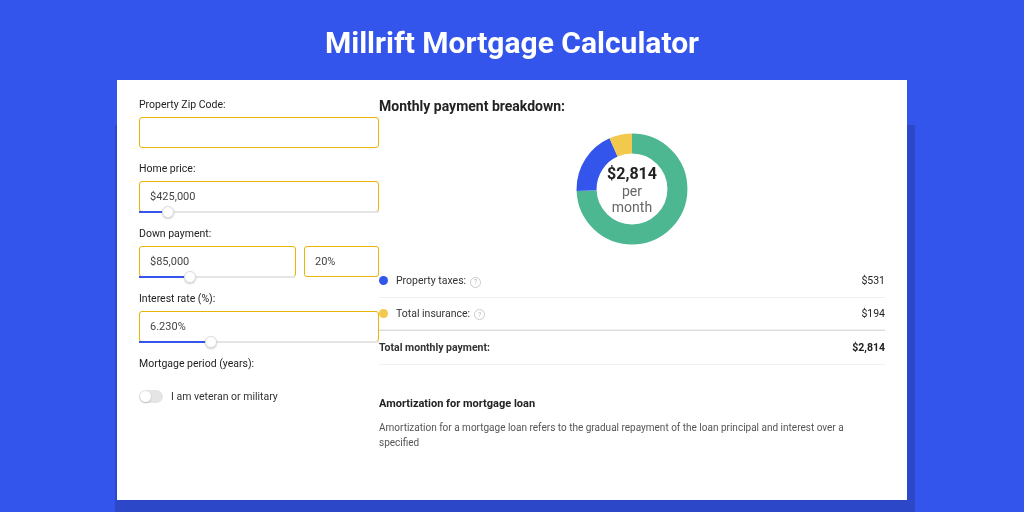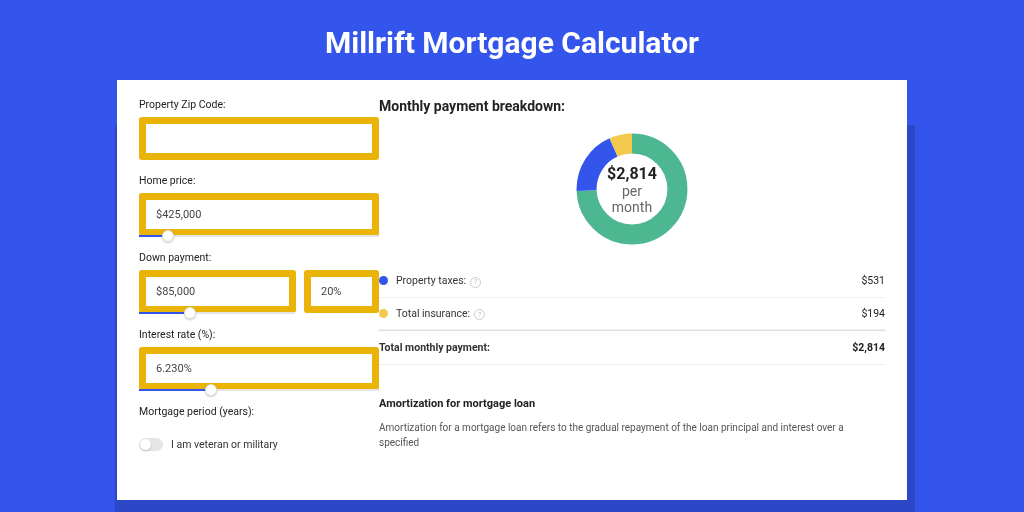--- a/index.html
+++ b/index.html
@@ -5,21 +5,21 @@
 *{margin:0;padding:0;box-sizing:border-box;font-family:-apple-system,BlinkMacSystemFont,"Segoe UI",Roboto,Arial,sans-serif}
 body{background:#3355EB;width:1024px;height:512px;overflow:hidden;position:relative}
 .title{color:#fff;font-size:30px;font-weight:700;text-align:center;padding:25px 0 20px}
 .card{background:#fff;margin:0 auto;width:790px;height:420px;position:relative;overflow:hidden}
 .shadow{position:absolute;top:125px;left:115px;width:800px;height:400px;background:#2C47C8;z-index:0}
 .card{z-index:1;position:relative}
 .inner{display:flex;padding:18px 22px;}
 .left{width:240px;flex-shrink:0}
 .right{flex:1}
 .label{font-size:10.5px;color:#222;margin-bottom:6px}
-.input{width:100%;border:7px solid #eab308;border-radius:3px;padding:8px 10px;font-size:11px;color:#444;background:#fff}
+.input{width:100%;border:1px solid #eab308;border-radius:3px;padding:8px 10px;font-size:11px;color:#444;background:#fff}
 .field{margin-bottom:14px;position:relative}
 .slider{height:2px;background:#e5e5e5;position:relative;margin-top:-1px}
 .slider-fill{height:2px;background:#3355EB;position:absolute;left:0;top:0}
 .slider-thumb{width:12px;height:12px;background:#fff;border:1px solid #ddd;border-radius:50%;box-shadow:0 1px 2px rgba(0,0,0,0.2);position:absolute;top:-5px;transform:translateX(-50%)}
 .down-row{display:flex;gap:8px}
 .down-row .input:first-child{flex:1}
 .down-row .input:last-child{width:75px}
 .periods{display:flex;gap:4px}
 .period-btn{padding:6px 12px;font-size:10.5px;font-weight:600;color:#444;border-radius:3px;cursor:pointer}
 .period-btn.active{background:#D6E0FC;color:#3355EB}

